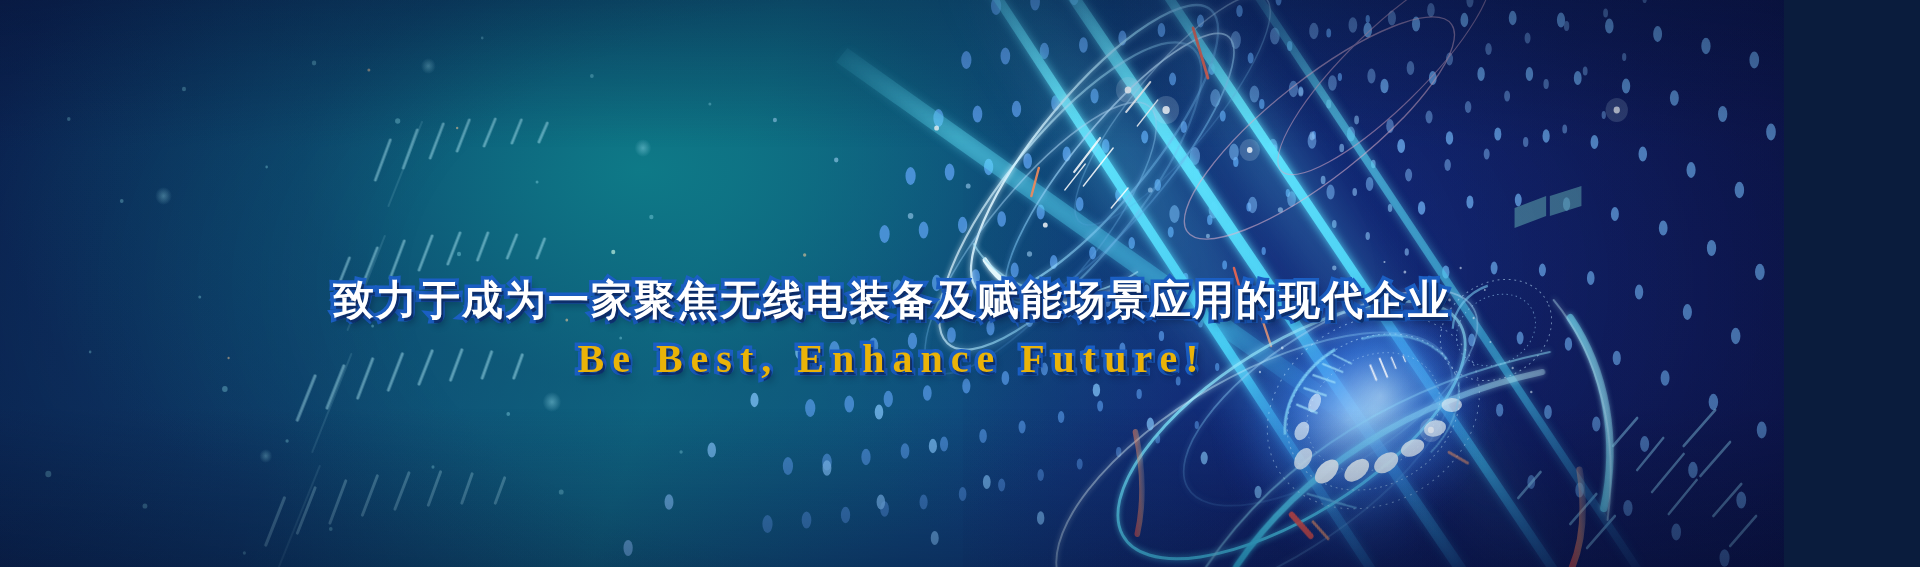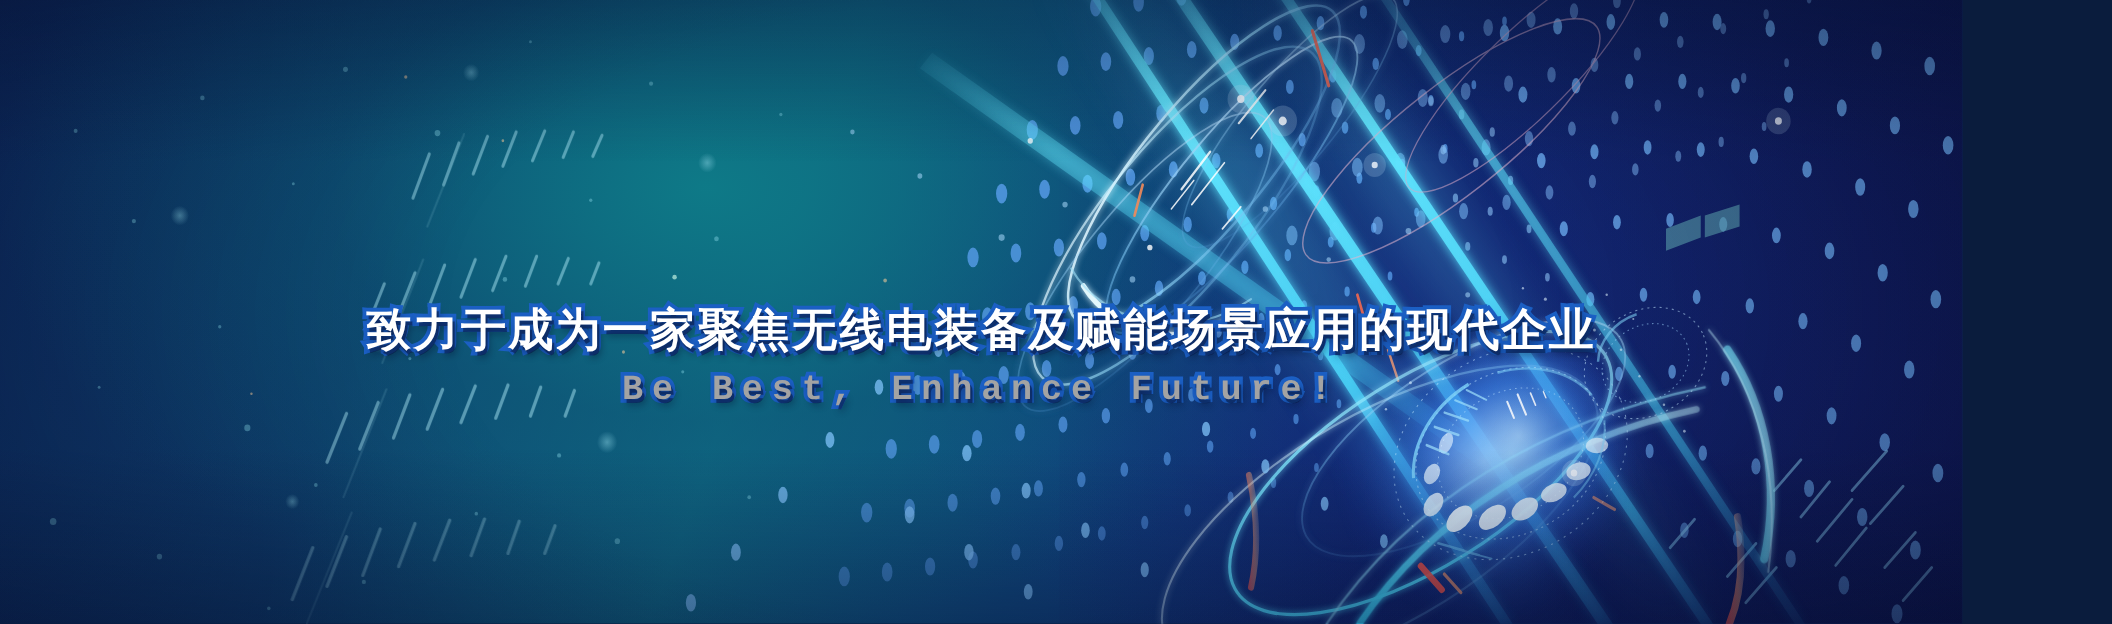--- a/index.html
+++ b/index.html
@@ -56,26 +56,26 @@
     color:#ffffff;
     margin:0 0 14px 0;
     white-space:nowrap;
     -webkit-text-stroke:7px #1b5fc4;
     paint-order:stroke fill;
     text-shadow:
        2px 3px 0 rgba(8,22,60,.55),
        3px 5px 7px rgba(4,14,44,.45);
   }
   .headline-en{
-    font-family:Liberation Mono, monospace;
-    font-size:32px;
+    font-family:Liberation Serif, serif;
+    font-size:40px;
     font-weight:700;
     line-height:1.05;
     letter-spacing:8px;
-    color:#a3a3a3;
+    color:#eab308;
     margin:0;
     white-space:nowrap;
     -webkit-text-stroke:7px #1b5fc4;
     paint-order:stroke fill;
     text-shadow:
        2px 3px 0 rgba(8,22,60,.55),
        3px 5px 7px rgba(4,14,44,.45);
   }
 </style>
 </head>

